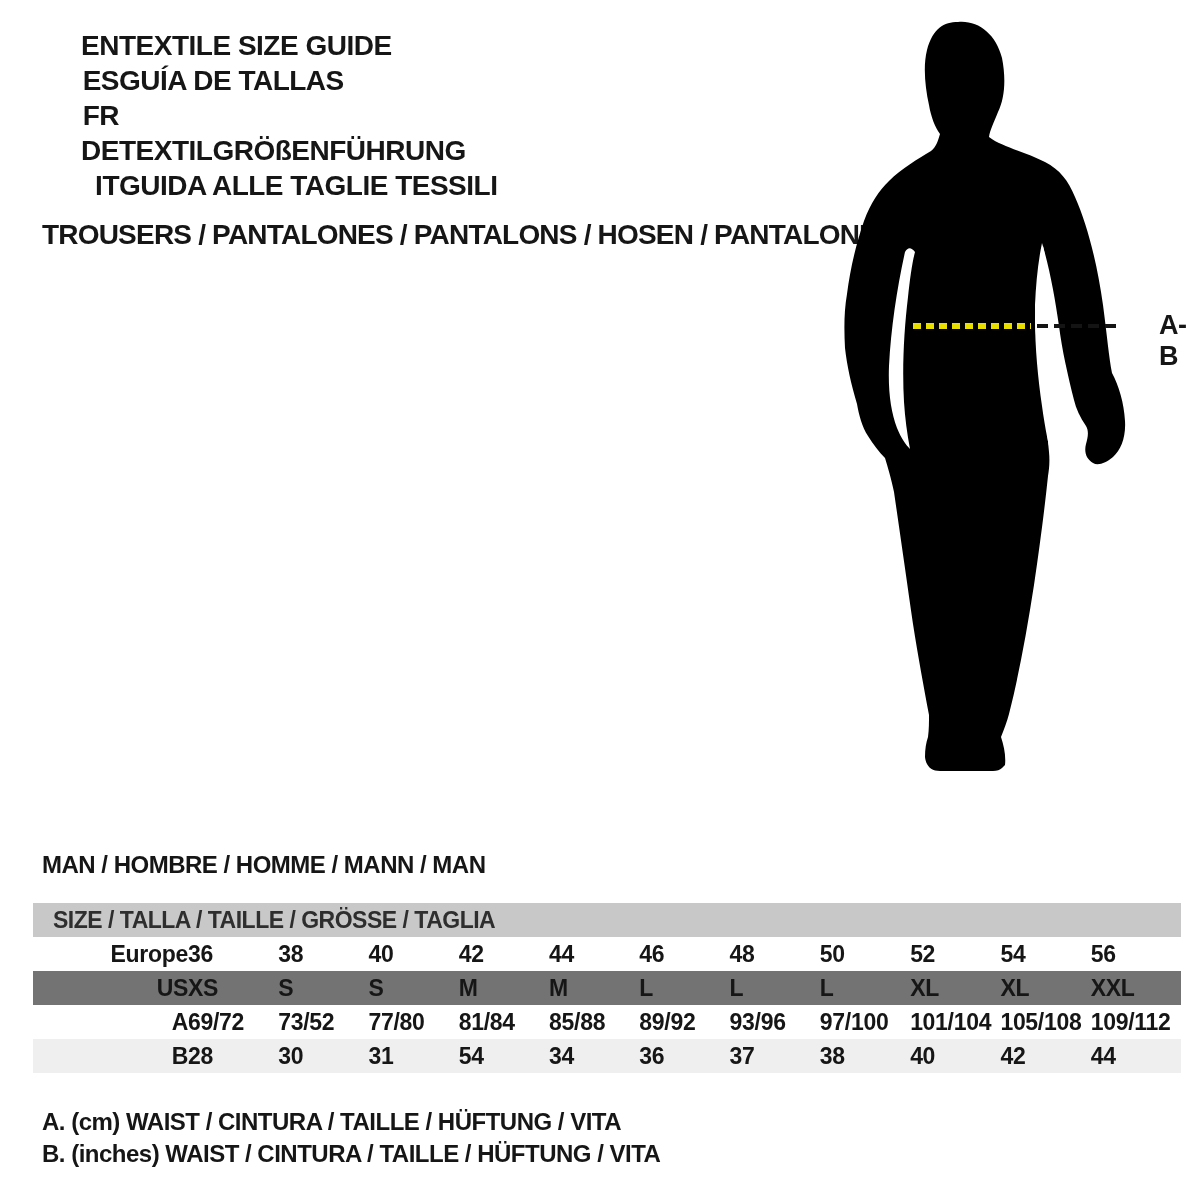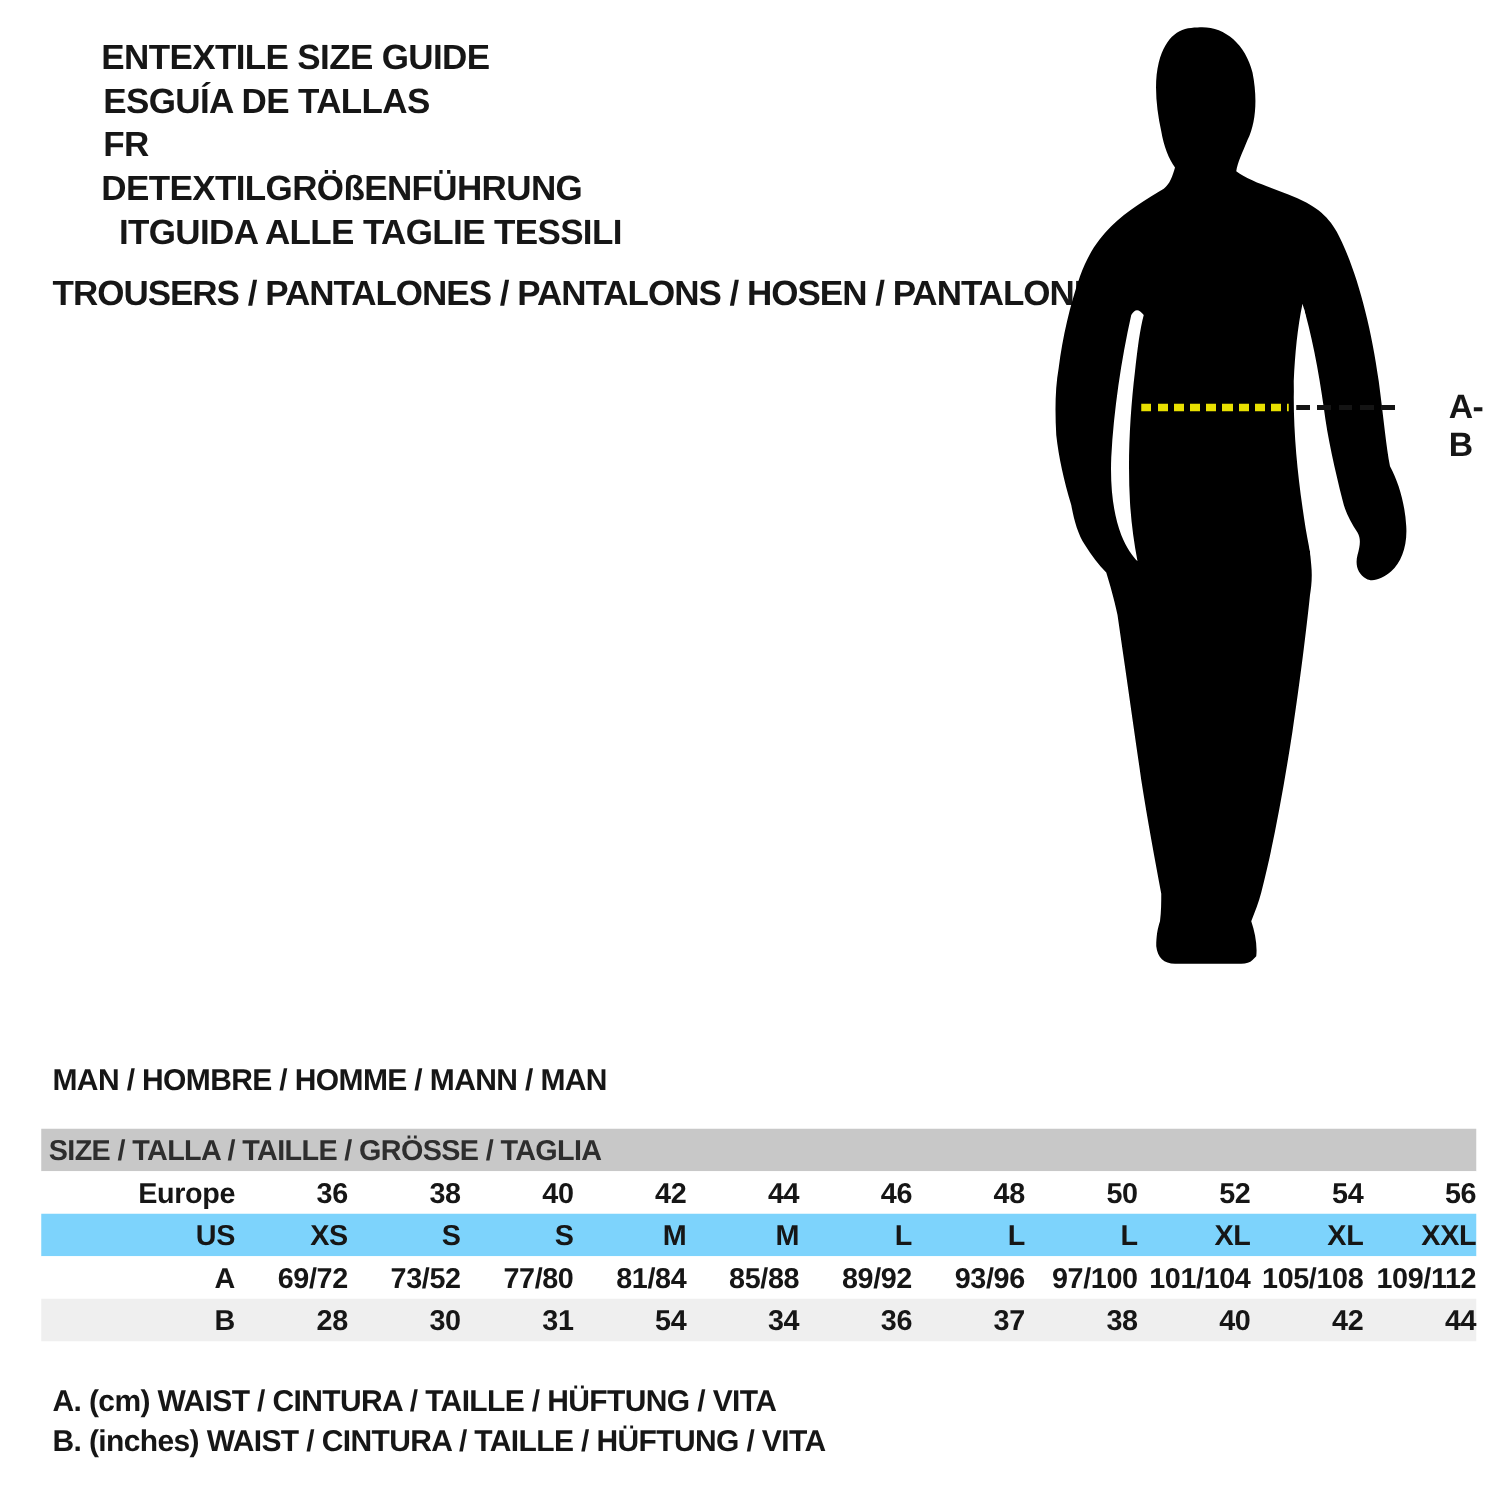--- a/index.html
+++ b/index.html
@@ -27,26 +27,26 @@
   .waist-dashes{
     position:absolute;left:1037px;top:324px;width:84px;height:4px;
     background:repeating-linear-gradient(90deg,#141414 0 11px, transparent 11px 17px);
   }
   .waist-label{position:absolute;left:1123px;top:310px;font-size:27px;font-weight:700;letter-spacing:-0.5px;margin-left:36px;}
   
   .gender{position:absolute;left:42px;top:851px;font-size:24px;font-weight:700;letter-spacing:-0.5px;}
   
   .size-table{position:absolute;left:33px;top:903px;width:1148px;font-weight:700;}
   .thead{
-    height:34px;line-height:34px;padding-left:6px;
+    height:34px;line-height:34px;padding-left:20px;
     font-size:23px;letter-spacing:-0.5px;color:#2e2e2e;
   }
   .trow{display:flex;height:34px;line-height:34px;font-size:23px;letter-spacing:-0.3px;}
   .tlabel{width:155px;padding-left:10px;box-sizing:border-box;text-align:right;}
-  .tcell{flex:1;text-align:right;}
+  .tcell{flex:1;text-align:left;}
   
   .notes{position:absolute;left:42px;top:1106px;}
   .note-line{height:32px;line-height:32px;font-size:24px;font-weight:700;letter-spacing:-0.5px;white-space:nowrap;}
 </style>
 </head>
 <body>
 
 <div class="canvas">
 
   <div class="lang-block">
@@ -158,21 +158,21 @@
           <div class="tcell">40</div>
           <div class="tcell">42</div>
           <div class="tcell">44</div>
           <div class="tcell">46</div>
           <div class="tcell">48</div>
           <div class="tcell">50</div>
           <div class="tcell">52</div>
           <div class="tcell">54</div>
           <div class="tcell">56</div>
         </div>
-        <div class="trow" style="background: #7dd3fc;">
+        <div class="trow" style="background: #737373;">
           <div class="tlabel">US</div>
           <div class="tcell">XS</div>
           <div class="tcell">S</div>
           <div class="tcell">S</div>
           <div class="tcell">M</div>
           <div class="tcell">M</div>
           <div class="tcell">L</div>
           <div class="tcell">L</div>
           <div class="tcell">L</div>
           <div class="tcell">XL</div>

